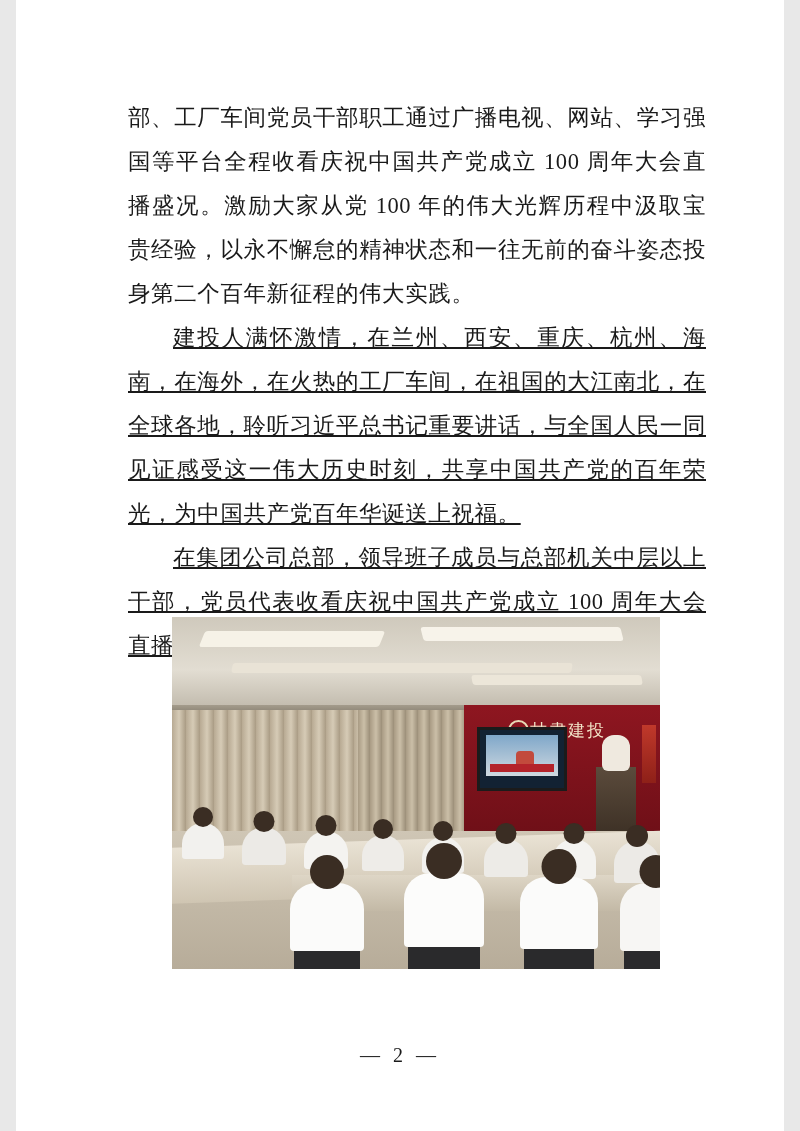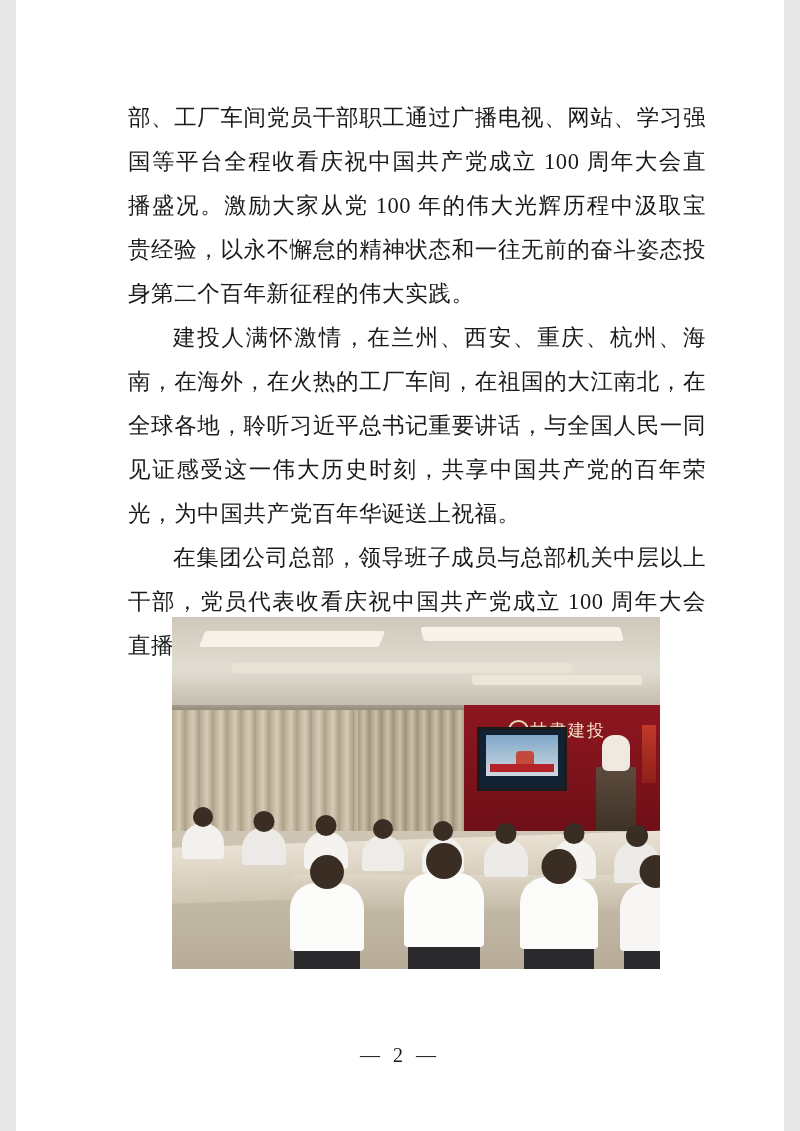--- a/index.html
+++ b/index.html
@@ -30,20 +30,21 @@
     line-height: 44px;
     color: #1a1a1a;
     text-align: justify;
     text-justify: inter-ideograph;
     letter-spacing: 0.6px;
     margin: 0 0 0 0;
     font-family: "Liberation Serif", "DejaVu Serif", serif;
   }
   .para.indent {
     text-indent: 45px;
+    text-decoration: underline;
   }
   
   .photo-wrap {
     position: absolute;
     left: 156px;
     top: 617px;
     width: 488px;
     height: 352px;
   }
   .photo {

